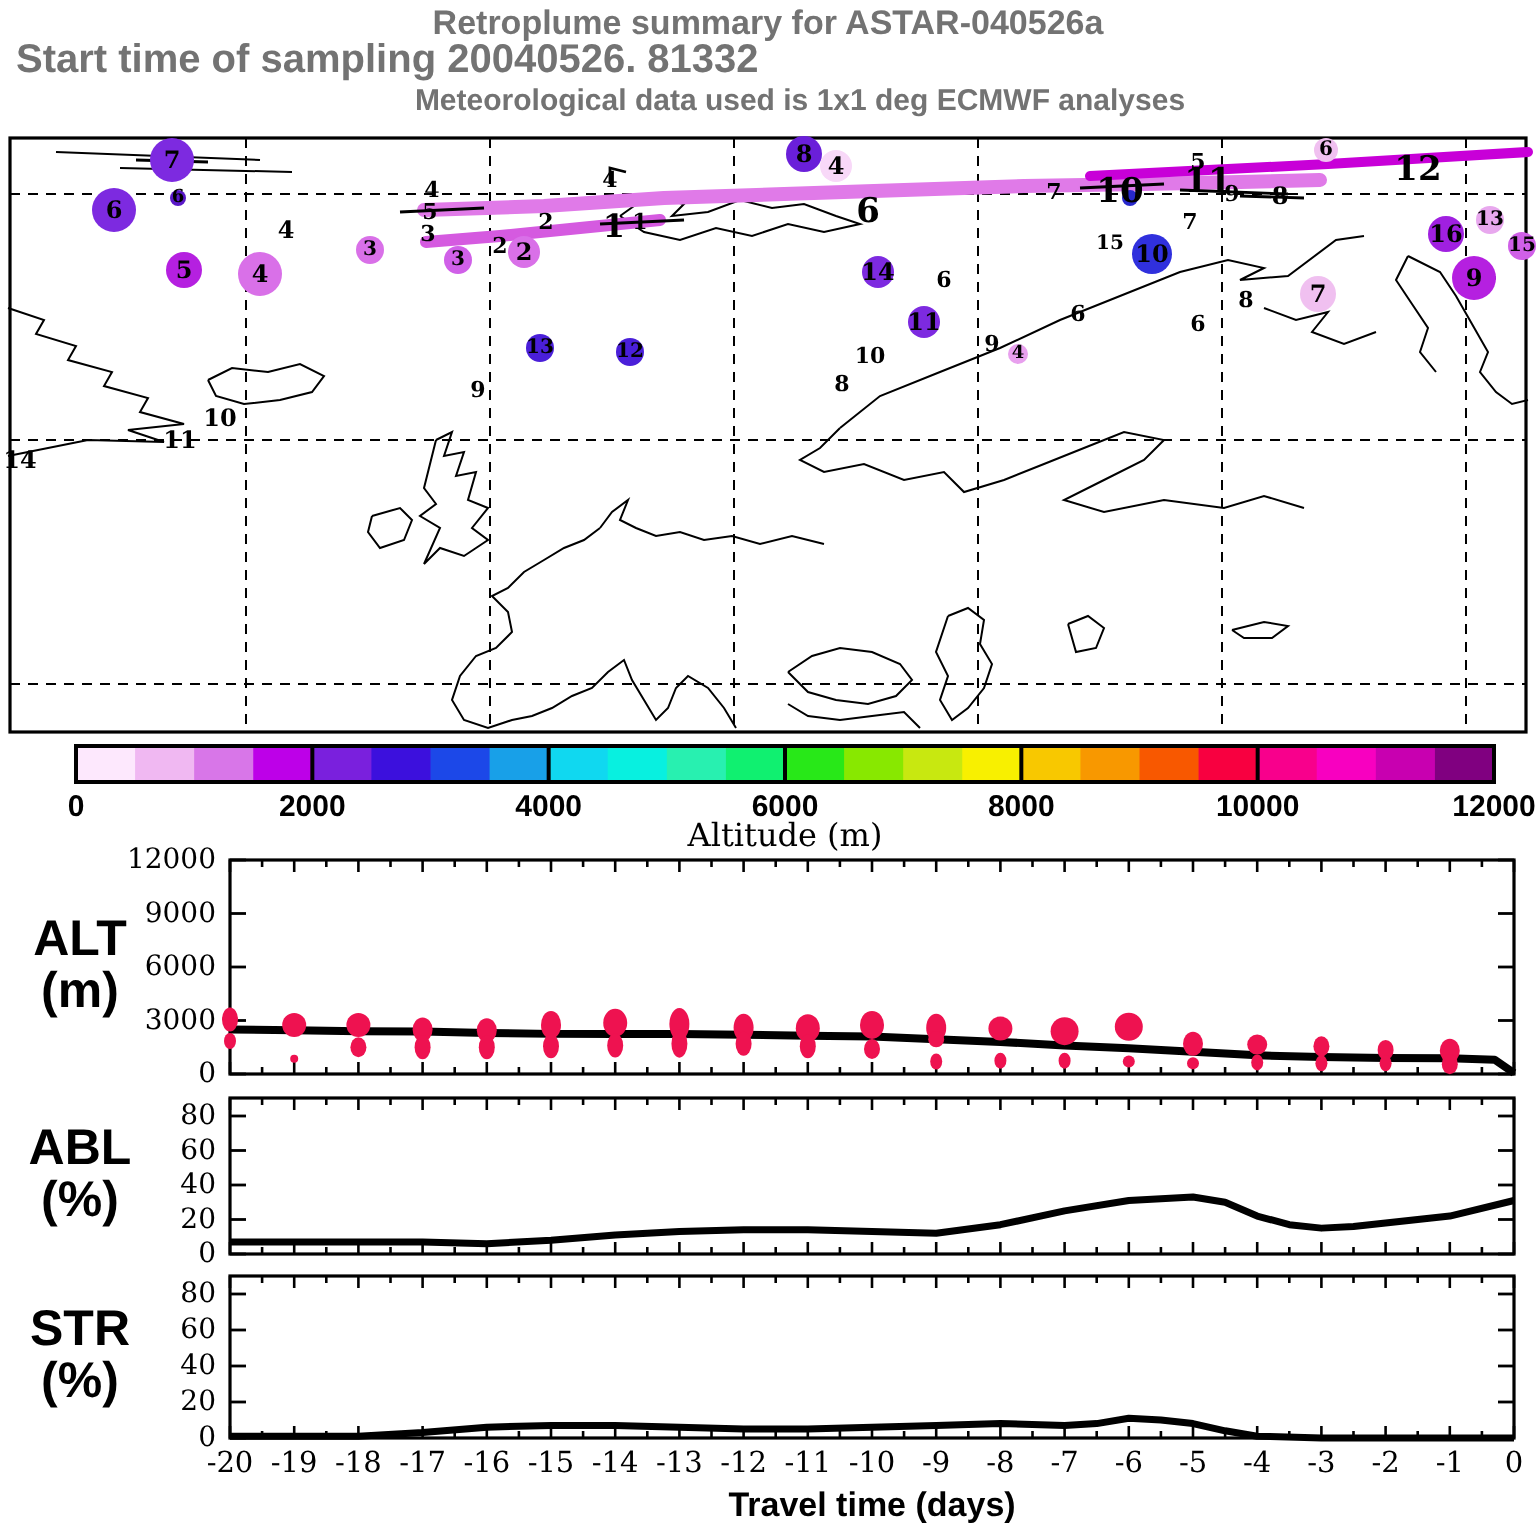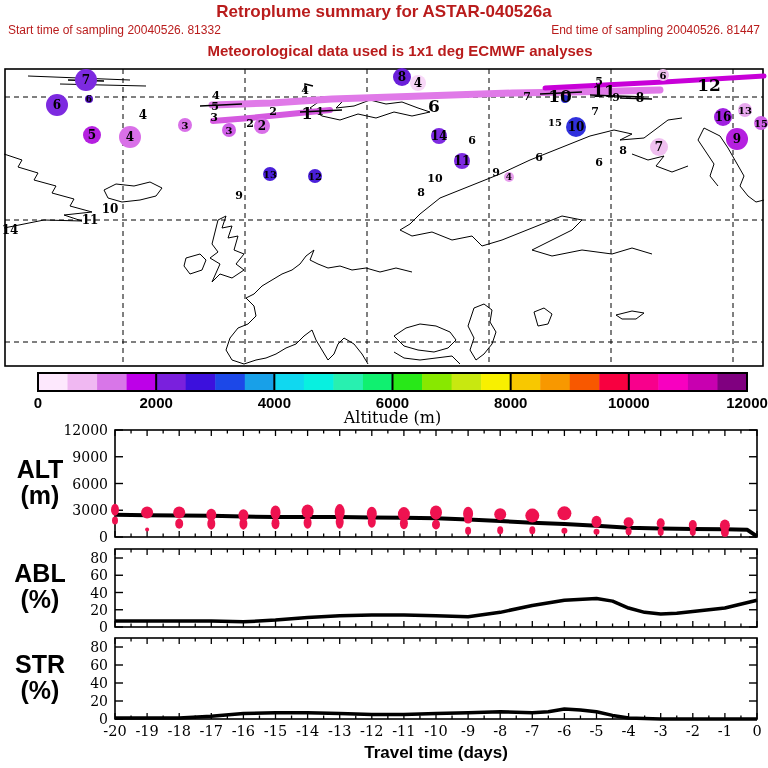--- a/index.html
+++ b/index.html
@@ -1,36 +1,35 @@
 <!DOCTYPE html>
 <html><head>
 <meta charset="utf-8">
 <style>
   html,body{margin:0;padding:0;background:#fff;}
   .page{position:relative;width:768px;height:768px;background:#fff;overflow:hidden;
-        font-family:"Liberation Sans",sans-serif;color:#b91c1c;}
+        font-family:"Liberation Sans",sans-serif;color:#737373;}
   .titles{position:absolute;top:0;left:0;width:768px;text-align:center;font-weight:bold;}
   .t1{font-size:17px;line-height:19px;margin-top:2px;}
-  .t2row{display:flex;justify-content:space-between;padding:0 8px;font-size:12px;line-height:19px;font-weight:normal;}
+  .t2row{display:flex;justify-content:space-between;padding:0 8px;font-size:20px;line-height:19px;font-weight:bold;}
   .t3{font-size:15px;line-height:17px;margin-left:32px;}
   svg{position:absolute;left:0;overflow:visible;}
   #map-svg{left:4px;top:68px;}
   #cbar-svg{top:366px;}
   #panels-svg{top:418px;}
   text{fill:#000;}
 </style>
 </head>
 <body>
 
 <div class="page">
   <div class="titles">
     <div class="t1">Retroplume summary for ASTAR-040526a</div>
     <div class="t2row">
       <span>Start time of sampling 20040526. 81332</span>
-      <span>End time of sampling 20040526. 81447</span>
     </div>
     <div class="t1 t3">Meteorological data used is 1x1 deg ECMWF analyses</div>
   </div>
 
   <svg id="map-svg" width="760" height="300" viewBox="0 0 760 300">
       <rect x="1" y="1" width="758" height="297" fill="#fff" stroke="#000000" stroke-width="1.6"></rect>
       <line x1="119" y1="1" x2="119" y2="298" stroke="#000000" stroke-width="1" stroke-dasharray="5 4"></line>
       <line x1="241" y1="1" x2="241" y2="298" stroke="#000000" stroke-width="1" stroke-dasharray="5 4"></line>
       <line x1="363" y1="1" x2="363" y2="298" stroke="#000000" stroke-width="1" stroke-dasharray="5 4"></line>
       <line x1="485" y1="1" x2="485" y2="298" stroke="#000000" stroke-width="1" stroke-dasharray="5 4"></line>

